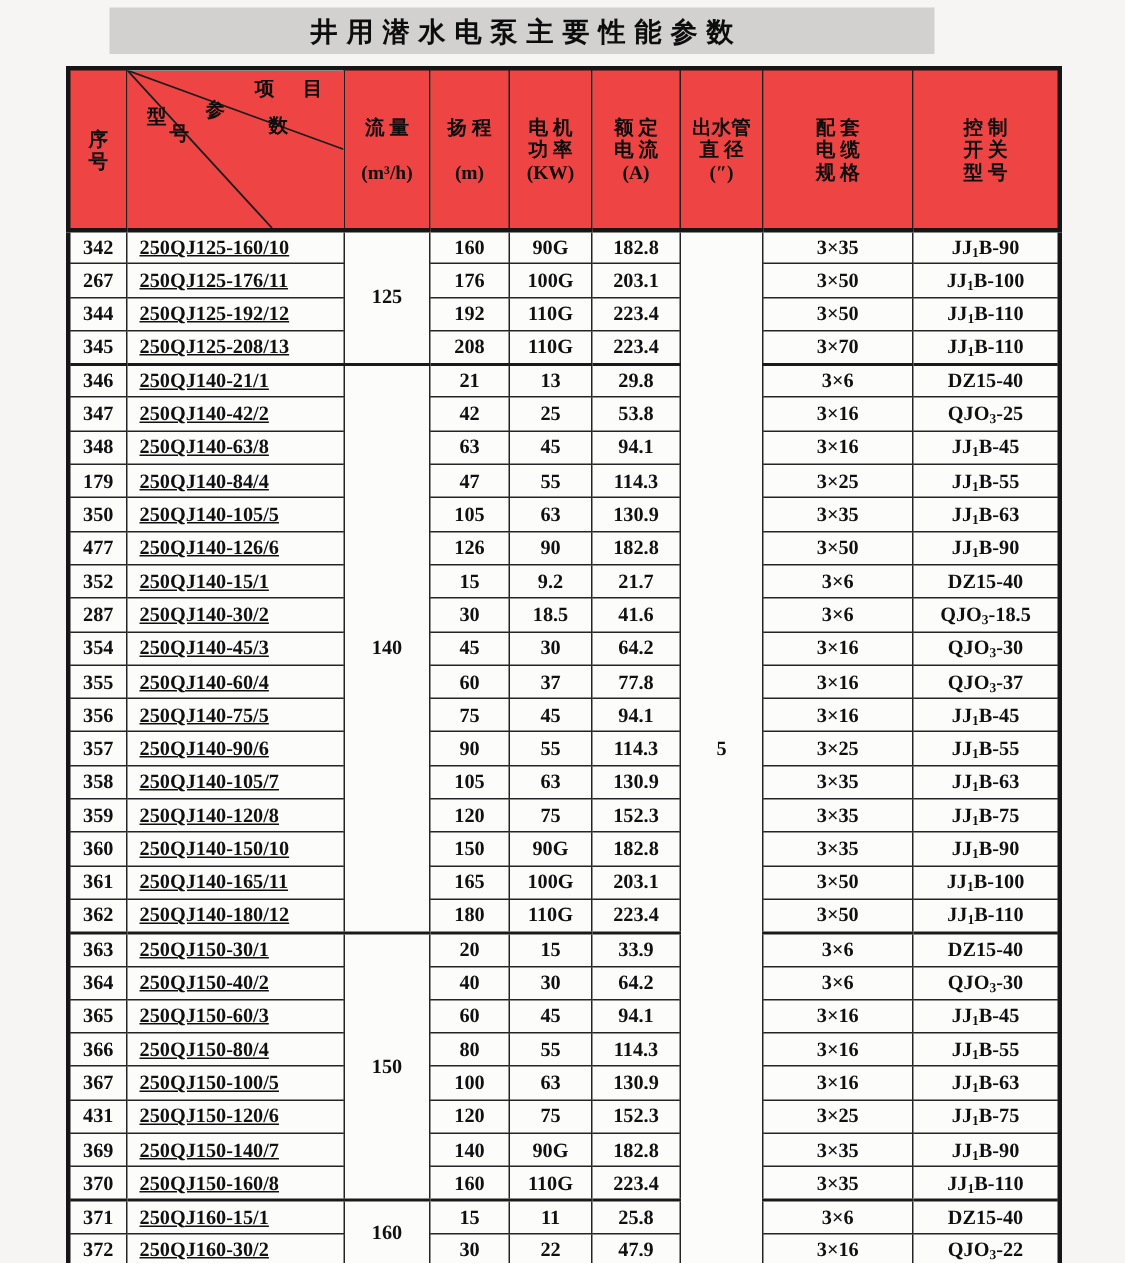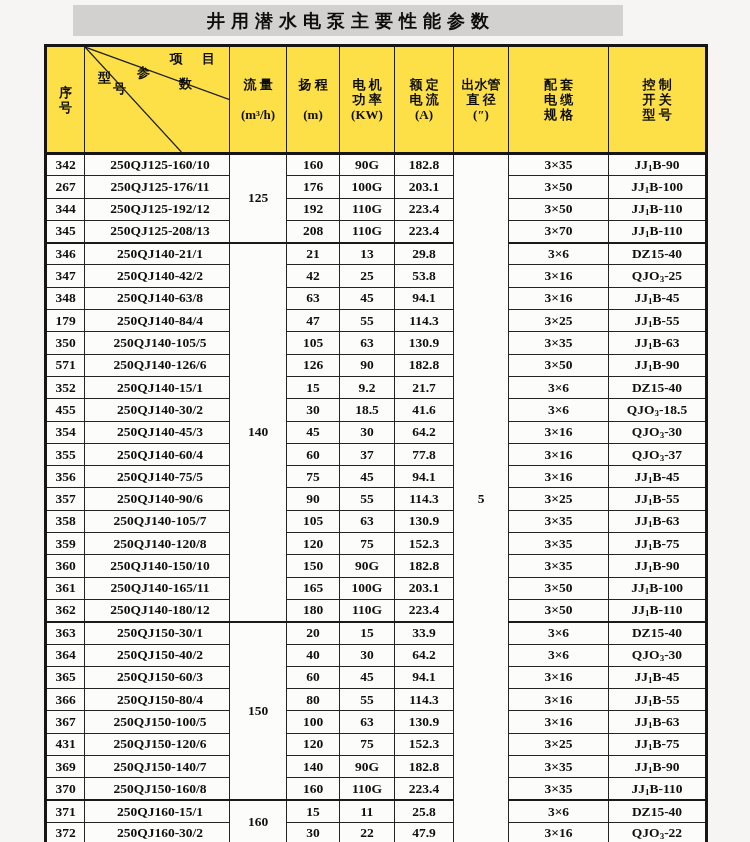--- a/index.html
+++ b/index.html
@@ -20,33 +20,33 @@
     color: #0d0d0d;
     margin-left: 28px;
   }
   table.pump-table {
     position: absolute; left: 44px; top: 44px; width: 661px;
     border-collapse: collapse; table-layout: fixed;
     background: #fcfcfb;
     border: 3px solid #161616;
   }
   th {
-    background: #fde047;
+    background: #ef4444;
     border: 1px solid #1f1f1f;
     border-bottom: 3px solid #161616;
     height: 54px; vertical-align: middle; 
     font-size: 13px; font-weight: bold; line-height: 15px;
     white-space: pre-line; padding: 2px 0; color: #0e0e0e;
   }
   td {
     border: 1px solid #242424;
     height: 22.3px; text-align: center; vertical-align: middle;
     font-size: 13.5px; font-weight: bold; padding: 0 2px;
   }
-  td.c-model { text-align: center; padding-left: 8px; }
+  td.c-model { text-align: left; padding-left: 8px; text-decoration: underline; }
   tr.group-start > td { border-top: 2.5px solid #1a1a1a; }
   th.diag { position: relative; padding: 0; }
   th.diag svg { position: absolute; left: 0; top: 0; width: 100%; height: 100%; display: block; }
   .dg { position: absolute; font-size: 13px; font-weight: bold; line-height: 13px; white-space: nowrap; }
   .dg-item { top: 5px; right: 6px; letter-spacing: 8px; }
   .dg-p1 { left: 52px; top: 19px; }
   .dg-p2 { left: 94px; top: 30px; }
   .dg-m1 { left: 13px; top: 24px; }
   .dg-m2 { left: 28px; top: 35px; }
   .sub { font-size: 9px; vertical-align: -2px; letter-spacing: 0; }
@@ -185,39 +185,39 @@
       <tr>
         <td class="c-seq">350</td>
         <td class="c-model">250QJ140-105/5</td>
         <td class="c-head">105</td>
         <td class="c-power">63</td>
         <td class="c-current">130.9</td>
         <td class="c-cable">3×35</td>
         <td class="c-switch"><span>JJ</span><span class="sub">1</span><span>B-63</span></td>
       </tr>
       <tr>
-        <td class="c-seq">571</td>
+        <td class="c-seq">477</td>
         <td class="c-model">250QJ140-126/6</td>
         <td class="c-head">126</td>
         <td class="c-power">90</td>
         <td class="c-current">182.8</td>
         <td class="c-cable">3×50</td>
         <td class="c-switch"><span>JJ</span><span class="sub">1</span><span>B-90</span></td>
       </tr>
       <tr>
         <td class="c-seq">352</td>
         <td class="c-model">250QJ140-15/1</td>
         <td class="c-head">15</td>
         <td class="c-power">9.2</td>
         <td class="c-current">21.7</td>
         <td class="c-cable">3×6</td>
         <td class="c-switch"><span>DZ15-40</span><span class="sub"></span><span></span></td>
       </tr>
       <tr>
-        <td class="c-seq">455</td>
+        <td class="c-seq">287</td>
         <td class="c-model">250QJ140-30/2</td>
         <td class="c-head">30</td>
         <td class="c-power">18.5</td>
         <td class="c-current">41.6</td>
         <td class="c-cable">3×6</td>
         <td class="c-switch"><span>QJO</span><span class="sub">3</span><span>-18.5</span></td>
       </tr>
       <tr>
         <td class="c-seq">354</td>
         <td class="c-model">250QJ140-45/3</td>

